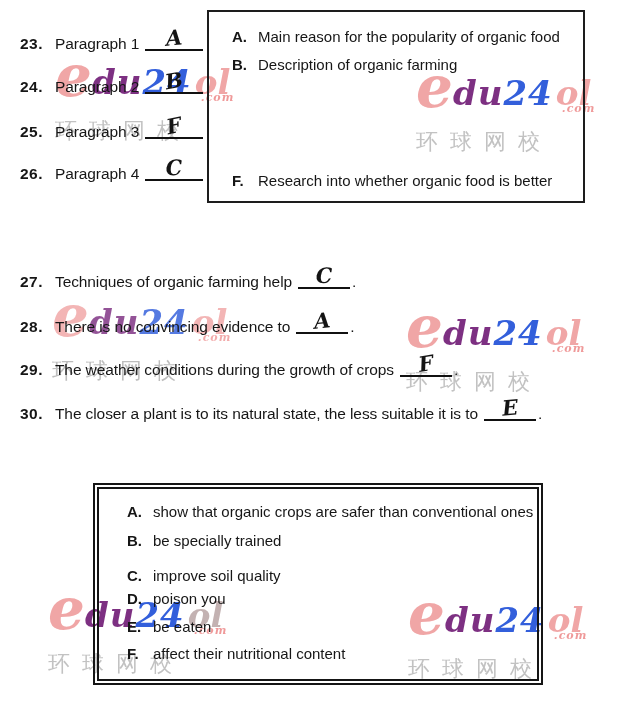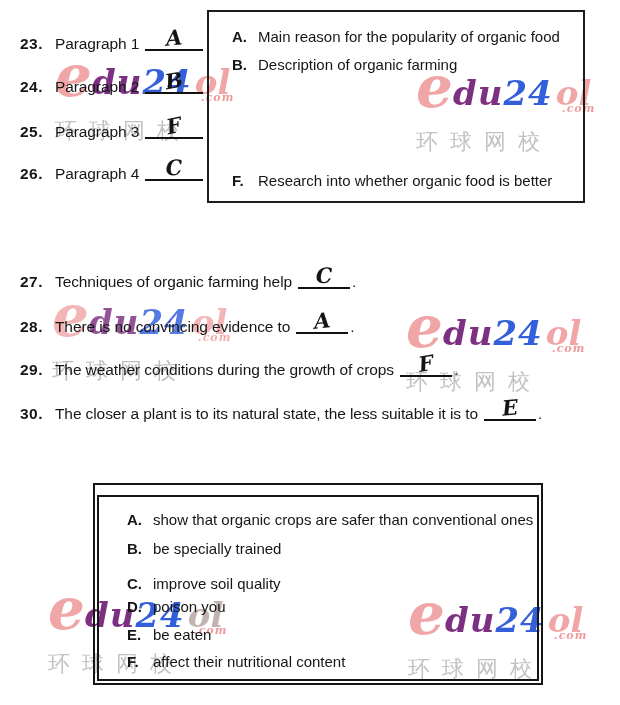--- a/index.html
+++ b/index.html
@@ -31,21 +31,21 @@
   .hand{position:absolute;left:50%;bottom:1px;transform:translateX(-50%) rotate(-7deg);
     font-family:"DejaVu Serif",serif;font-style:italic;font-weight:bold;
     font-size:21px;line-height:20px;color:#141414;}
   .tail{margin-left:2px;}
   
   .box1{position:absolute;left:207px;top:10px;width:374px;height:189px;
     border:2px solid #1d1d1d;z-index:2;background:transparent;}
   .box2{position:absolute;left:93px;top:483px;width:446px;height:198px;
     border:2px solid #151515;z-index:2;}
   .box2-inner{position:absolute;left:2px;top:2px;right:2px;bottom:2px;
-    border:2px solid #151515;margin-top:8px;}
+    border:2px solid #151515;}
   .opt{position:absolute;font-size:15px;line-height:17px;white-space:nowrap;}
   .optletter{display:inline-block;width:26px;font-weight:bold;}
 </style>
 </head>
 <body>
 
 <div class="wm" style="left:55px;top:57px">
   <div class="wm-latin">
       <span class="wm-e">e</span>
       <span class="wm-du">du</span>

